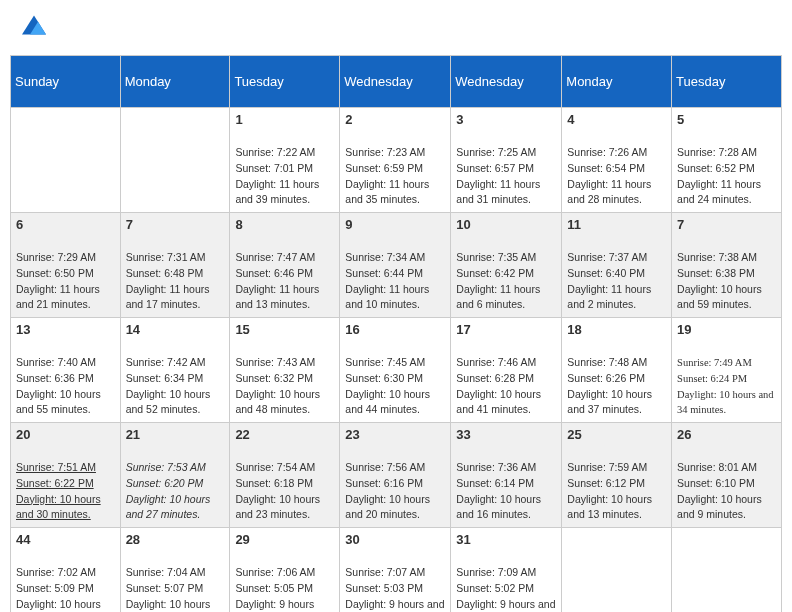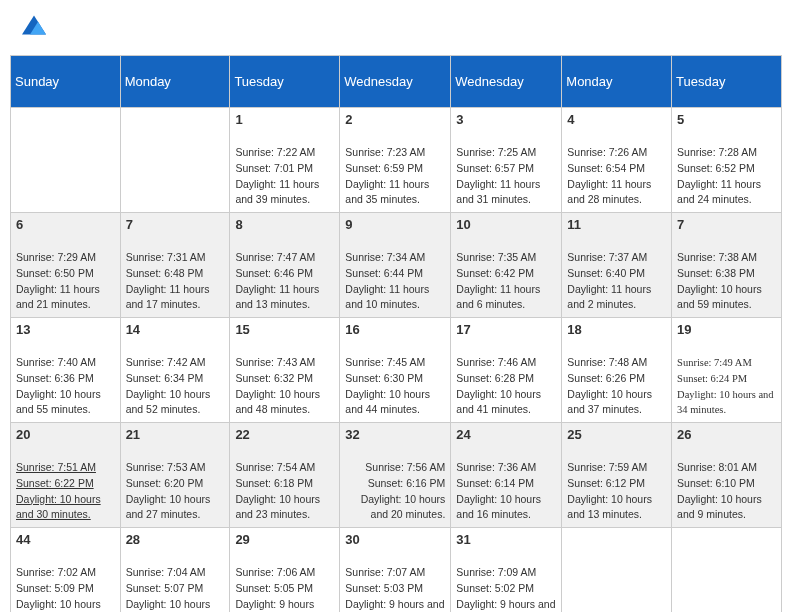--- a/index.html
+++ b/index.html
@@ -248,38 +248,38 @@
       </tr>
       <tr>
         <td>
           <span class="day-number">20</span>
           <div class="day-info" style="white-space: pre-line; text-decoration: underline;">Sunrise: 7:51 AM
 Sunset: 6:22 PM
 Daylight: 10 hours and 30 minutes.</div>
         </td>
         <td>
           <span class="day-number">21</span>
-          <div class="day-info" style="white-space: pre-line;">Sunrise: 7:53 AM
+          <div class="day-info" style="white-space: pre-line; font-style: italic;">Sunrise: 7:53 AM
 Sunset: 6:20 PM
 Daylight: 10 hours and 27 minutes.</div>
         </td>
         <td>
           <span class="day-number">22</span>
           <div class="day-info" style="white-space: pre-line;">Sunrise: 7:54 AM
 Sunset: 6:18 PM
 Daylight: 10 hours and 23 minutes.</div>
         </td>
         <td>
-          <span class="day-number">32</span>
-          <div class="day-info" style="white-space: pre-line; text-align: right;">Sunrise: 7:56 AM
+          <span class="day-number">23</span>
+          <div class="day-info" style="white-space: pre-line;">Sunrise: 7:56 AM
 Sunset: 6:16 PM
 Daylight: 10 hours and 20 minutes.</div>
         </td>
         <td>
-          <span class="day-number">24</span>
+          <span class="day-number">33</span>
           <div class="day-info" style="white-space: pre-line;">Sunrise: 7:36 AM
 Sunset: 6:14 PM
 Daylight: 10 hours and 16 minutes.</div>
         </td>
         <td>
           <span class="day-number">25</span>
           <div class="day-info" style="white-space: pre-line;">Sunrise: 7:59 AM
 Sunset: 6:12 PM
 Daylight: 10 hours and 13 minutes.</div>
         </td>

